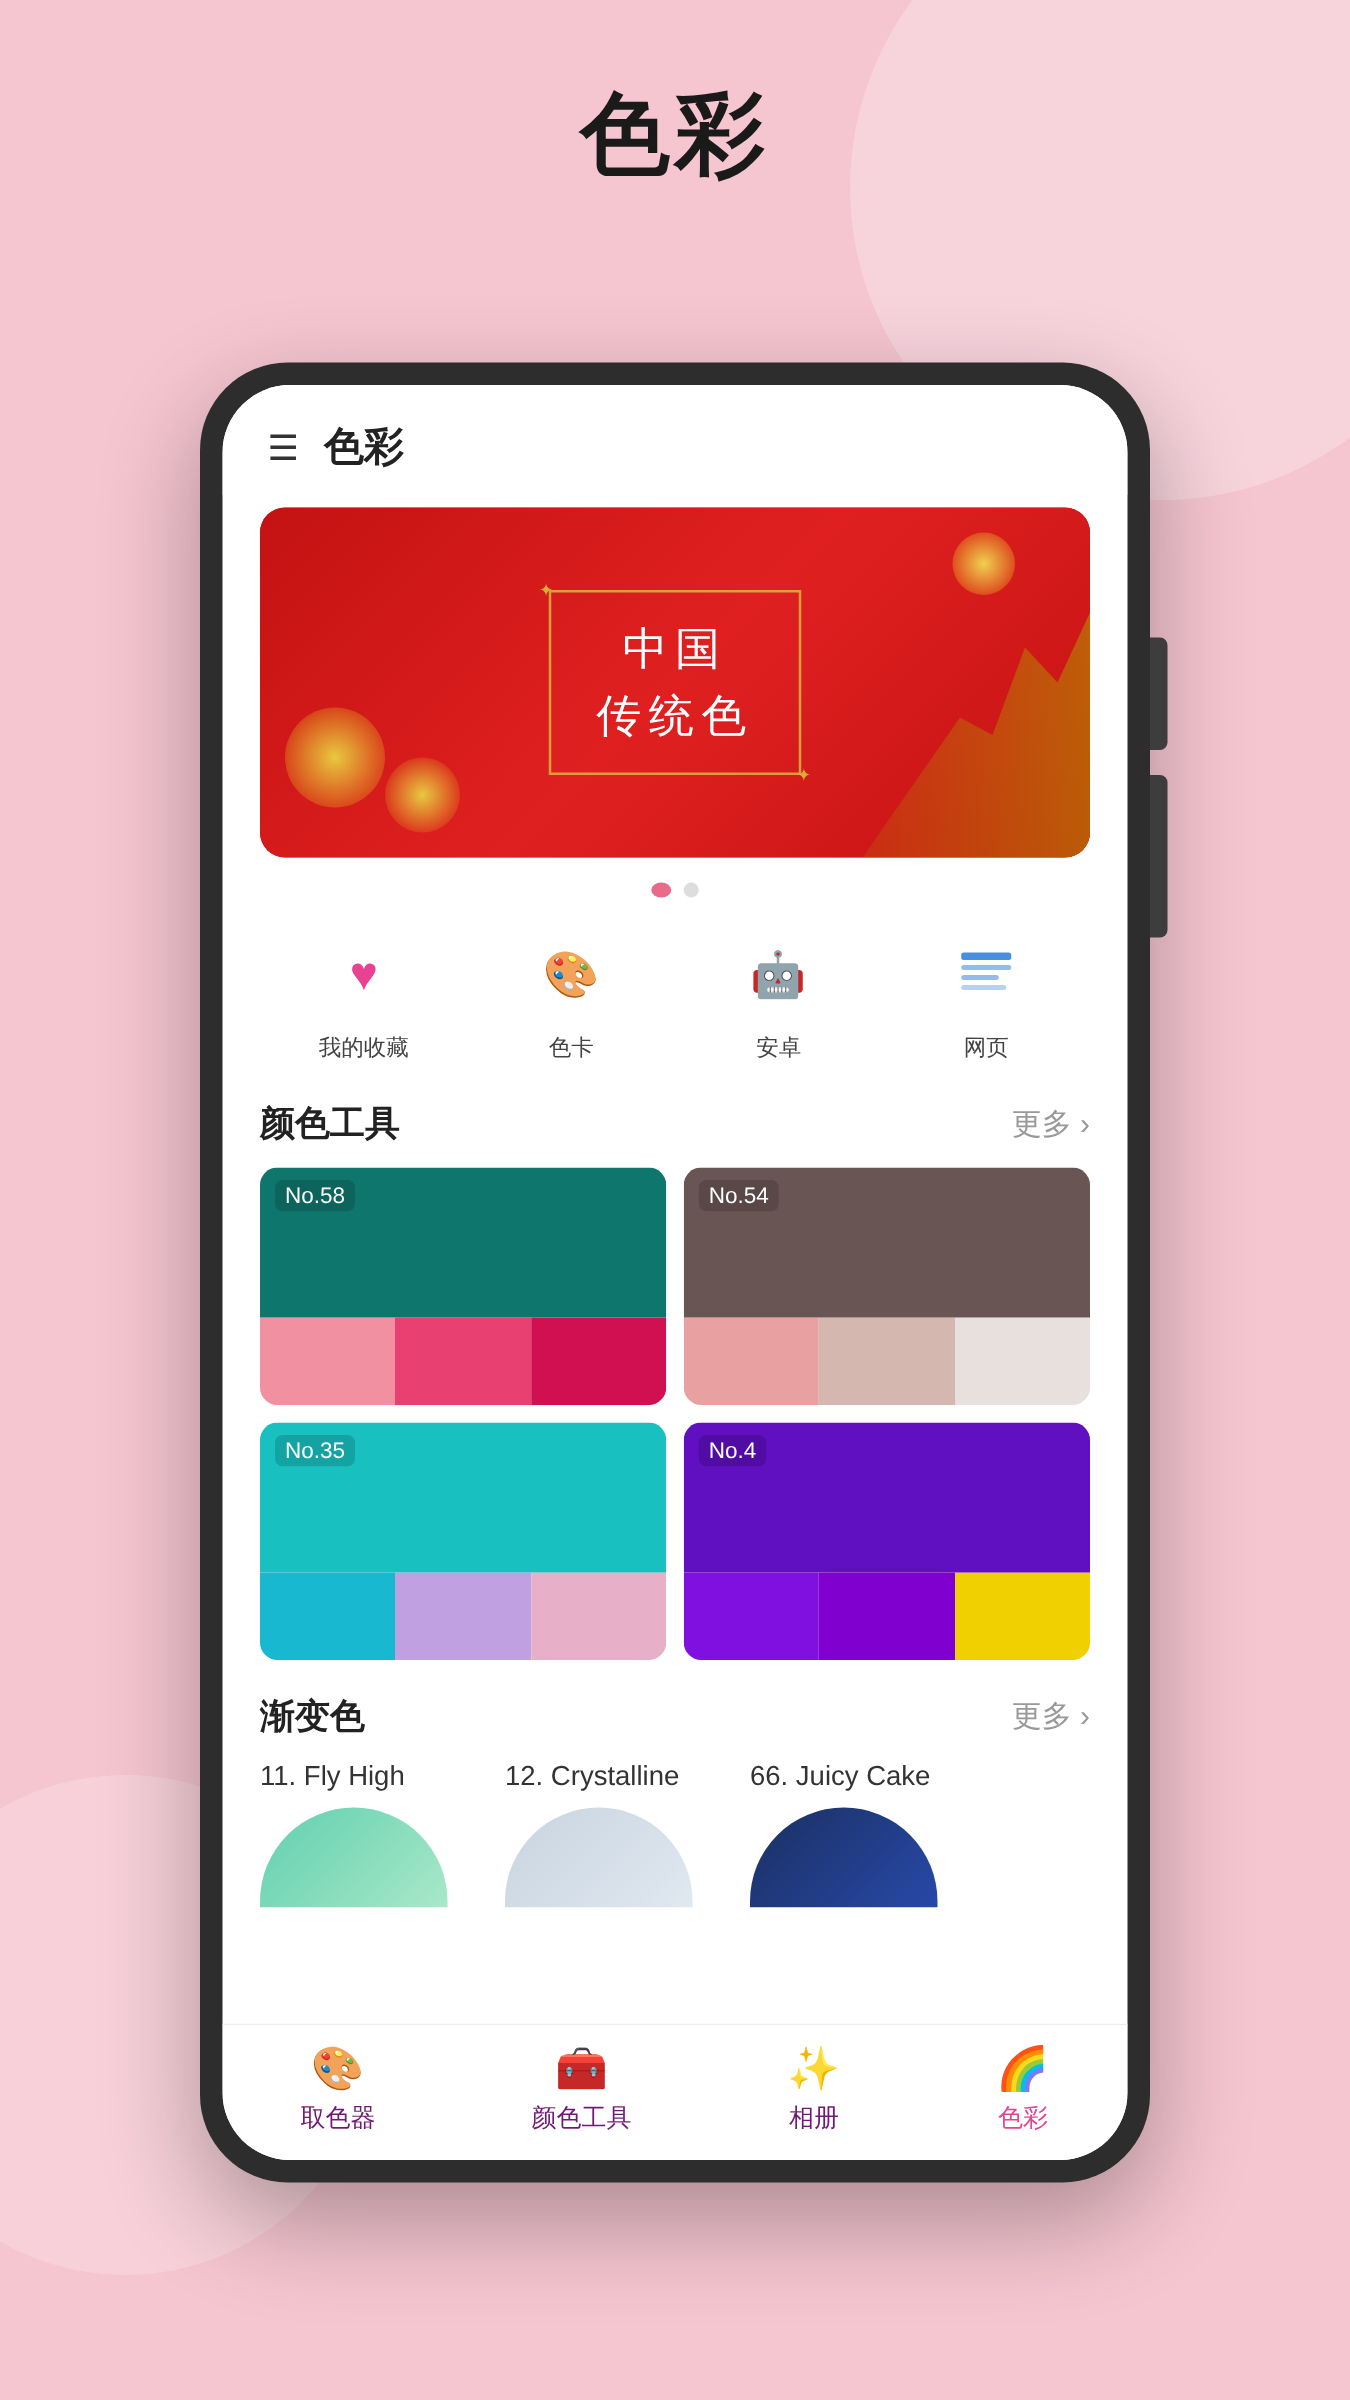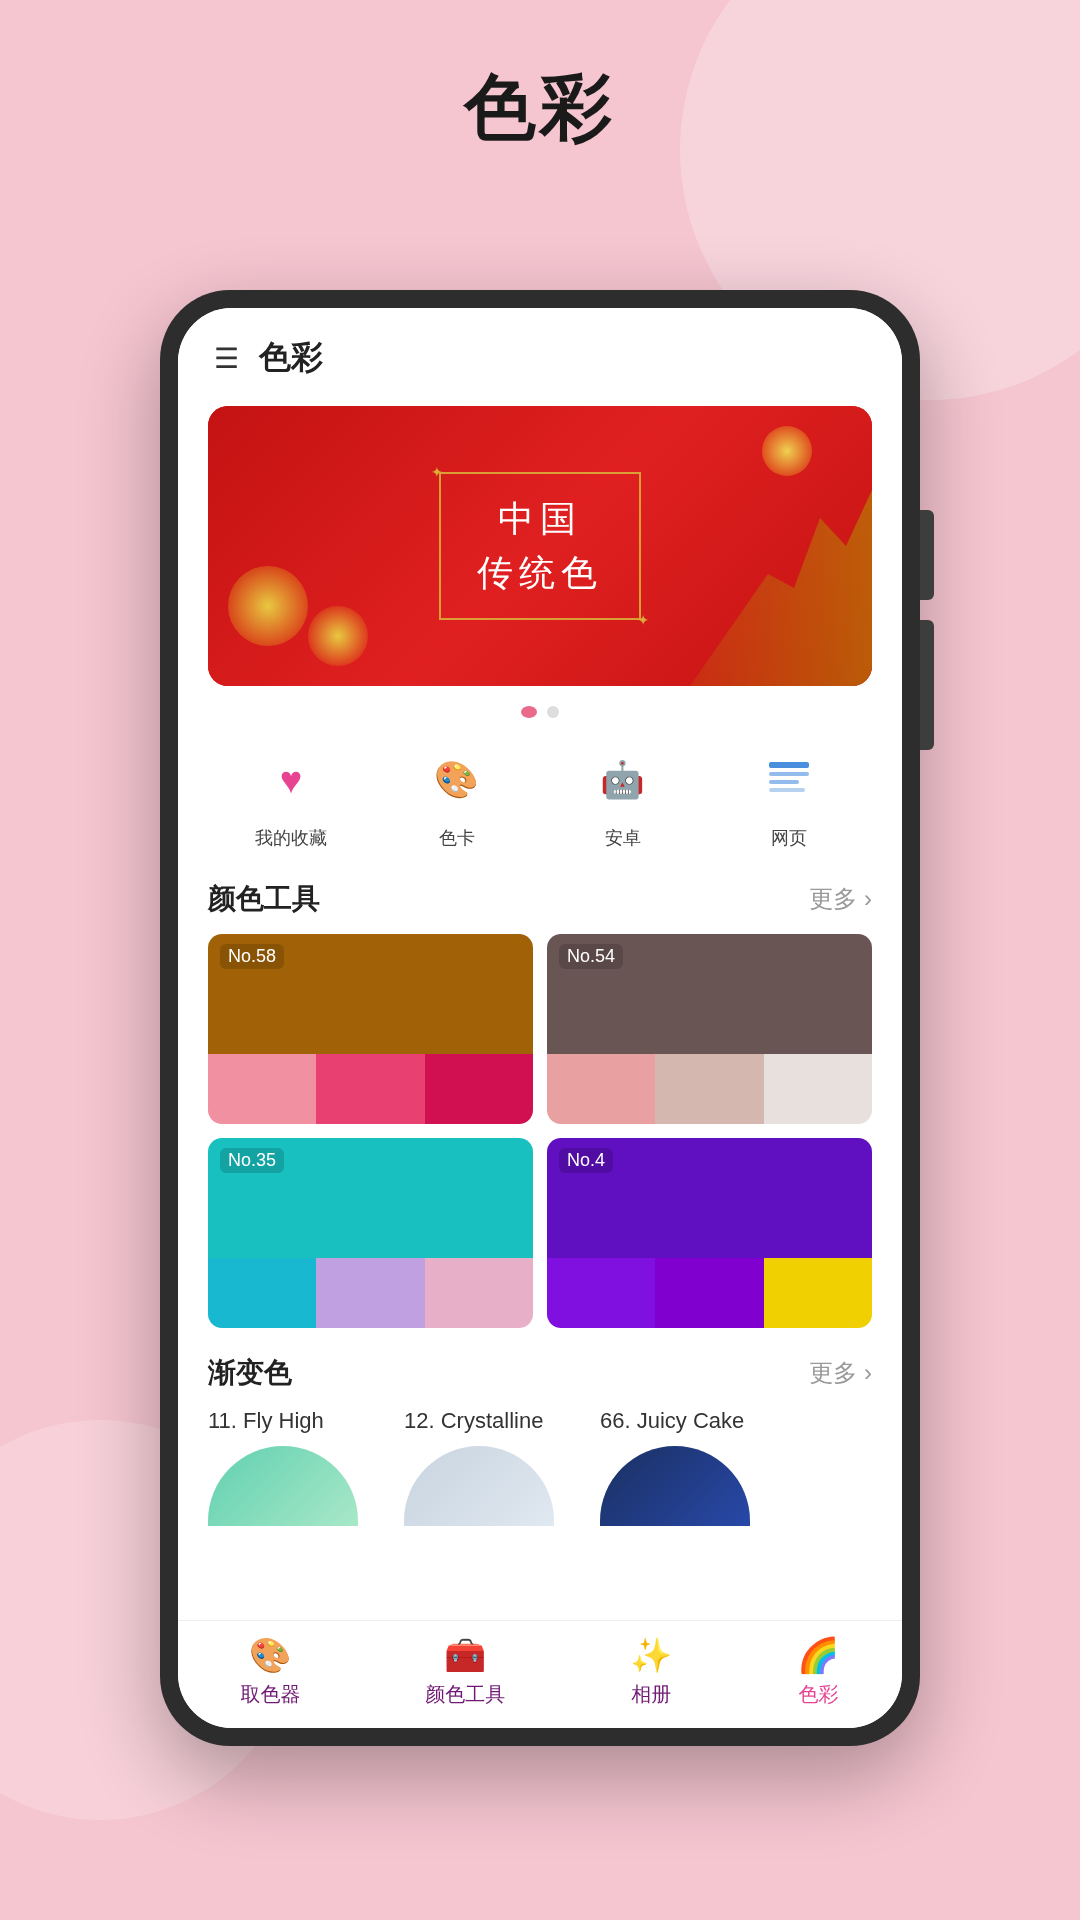--- a/index.html
+++ b/index.html
@@ -413,21 +413,21 @@
           </div>
 
           <div class="section-header">
             <span class="section-title">颜色工具</span>
             <span class="more-link">更多 ›</span>
           </div>
 
           <div class="palette-grid">
 
             <div class="palette-card">
-              <div class="palette-top" style="background:#a16207;">
+              <div class="palette-top" style="background:#0f766e;">
                 <span class="palette-no">No.58</span>
               </div>
               <div class="palette-bottom">
                 <div class="palette-swatch" style="background:#f090a0;"></div>
                 <div class="palette-swatch" style="background:#e84070;"></div>
                 <div class="palette-swatch" style="background:#d01050;"></div>
               </div>
             </div>
 
             <div class="palette-card">

